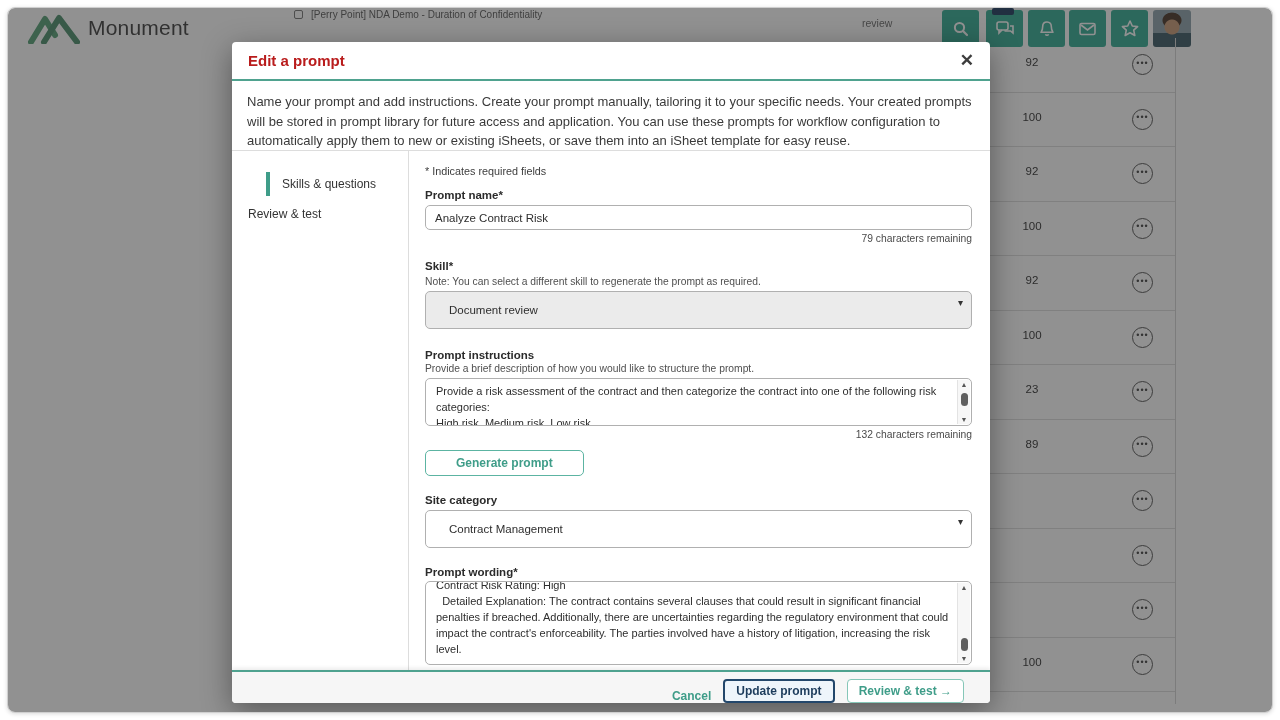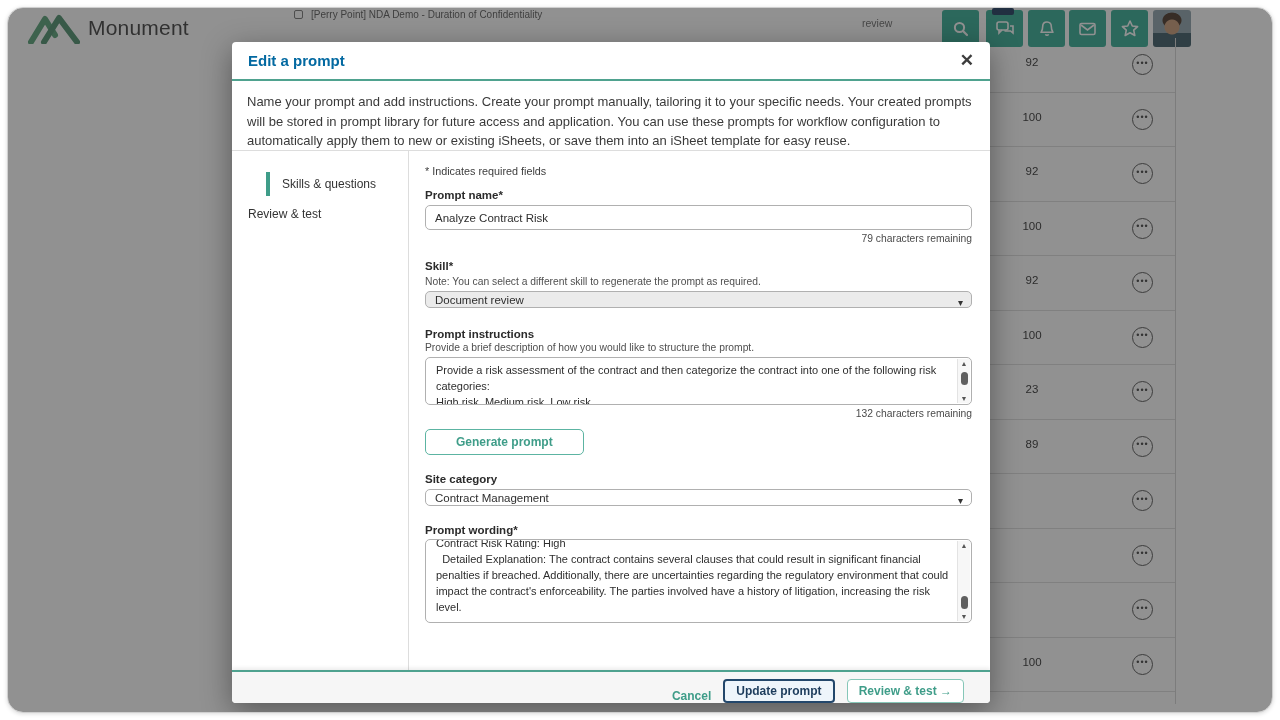--- a/index.html
+++ b/index.html
@@ -1,17 +1,17 @@
 <!DOCTYPE html>
 <html><head>
 <meta charset="utf-8">
 <style>
   * { margin:0; padding:0; box-sizing:border-box; }
   body { width:1280px; height:720px; background:#ffffff; font-family:"Liberation Sans", sans-serif; position:relative; overflow:hidden; }
-  .frame { position:absolute; left:7px; top:7px; width:1266px; height:706px; border:1px solid #cfcfcf; border-radius:16px; background:#ffffff; overflow:hidden; box-shadow:0 1px 4px rgba(0,0,0,.15); }
+  .frame { position:absolute; left:7px; top:7px; width:1266px; height:706px; border:1px solid #cfcfcf; border-radius:8px; background:#ffffff; overflow:hidden; box-shadow:0 1px 4px rgba(0,0,0,.15); }
 
   
   .app { position:absolute; inset:0; background:#ffffff; }
   .app-header { position:absolute; left:0; top:0; width:100%; height:40px; background:#ffffff; }
   .faint-row { position:absolute; left:286px; top:1px; display:flex; align-items:center; gap:8px; font-size:10px; color:#5a5a5a; }
   .faint-check { width:9px; height:9px; border:1px solid #777; border-radius:2px; }
   .review-lbl { position:absolute; left:854px; top:9px; font-size:10.5px; color:#6a6a6a; }
   .logo { position:absolute; left:20px; top:4px; display:flex; align-items:center; gap:8px; }
   .logo-text { font-size:21px; color:#3e3e3e; letter-spacing:.2px; }
   .hbtn { position:absolute; top:2px; width:37px; height:37px; background:#35ad94; border-radius:3px; display:flex; align-items:center; justify-content:center; }
@@ -26,37 +26,37 @@
   .bg-num { position:absolute; left:309px; top:18px; width:50px; text-align:center; font-size:11.5px; color:#333; }
   .bg-ell { position:absolute; left:434px; top:16px; width:21px; height:21px; border:1.5px solid #555; border-radius:50%; display:flex; align-items:center; justify-content:center; }
   .bg-ell span { font-size:9px; letter-spacing:1px; color:#444; line-height:1; margin-top:-3px; }
   .vline { position:absolute; left:1167px; top:30px; bottom:8px; width:1px; background:#d5d5d5; }
 
   .overlay { position:absolute; inset:0; background:rgba(35,35,35,.5); }
 
   
   .modal { position:absolute; left:224px; top:34px; width:758px; height:661px; background:#ffffff; border-radius:4px; box-shadow:0 8px 30px rgba(0,0,0,.4); overflow:hidden; }
   .m-head { height:37px; display:flex; align-items:center; justify-content:space-between; padding:0 16px; }
-  .m-title { font-size:15px; font-weight:700; color:#0369a1; }
+  .m-title { font-size:15px; font-weight:700; color:#b91c1c; }
   .m-close { font-size:17px; font-weight:700; color:#3d3d3d; cursor:pointer; line-height:1; }
   .m-accent { height:2px; background:#4fa28f; }
   .m-desc { padding:11px 15px 0 15px; height:70px; font-size:13px; line-height:1.5; color:#3a3a3a; border-bottom:1px solid #ddd; }
   .m-body { display:flex; height:519px; }
   .m-nav { width:177px; border-right:1px solid #ddd; padding-top:18px; }
   .nav-item { position:relative; padding:8px 16px; font-size:12px; color:#333; cursor:pointer; }
   .nav-item.active { font-weight:400;margin-left:34px; }
   .nav-item.active::before { content:""; position:absolute; left:0; top:3px; bottom:3px; width:4px; background:#3f9d89; }
   .m-form { flex:1; padding:14px 18px 0 16px; overflow:hidden; }
   .req-note { font-size:10.8px; color:#3d3d3d; margin-bottom:12px; }
   .f-label { font-size:11.5px; font-weight:700; color:#2b2b2b; margin-bottom:4px; }
   .f-help { font-size:10.3px; color:#4f4f4f; margin-bottom:4px; }
   .f-input { width:100%; height:25px; border:1px solid #b0b0b0; border-radius:5px; padding:0 9px; font-size:11.5px; color:#2e2e2e; font-family:"Liberation Sans", sans-serif; background:#fff; }
   .counter { font-size:10.3px; color:#4a4a4a; text-align:right; margin-top:3px; }
   .group { margin-bottom:16px; }
-  .select { position:relative; height:17px; border:1px solid #b0b0b0; border-radius:5px; font-size:11.5px; color:#2e2e2e; display:flex; align-items:center; padding:0 22px 0 9px; cursor:pointer; }
+  .select { position:relative; height:38px; border:1px solid #b0b0b0; border-radius:5px; font-size:11.5px; color:#2e2e2e; display:flex; align-items:center; padding:0 22px 0 23px; cursor:pointer; }
   .select.gray { background:#ebebeb; }
   .select .caret { position:absolute; right:8px; top:5px; font-size:10px; color:#333; }
   .ta { position:relative; border:1px solid #b0b0b0; border-radius:5px; overflow:hidden; background:#fff; }
   .ta-text { font-size:11px; line-height:1.45; color:#2e2e2e; padding:5px 22px 0 10px; white-space:pre-wrap; }
   .ta.wording .ta-text { margin-top:-9px; }
   .vscroll { position:absolute; right:1px; top:1px; bottom:1px; width:13px; background:#f7f7f7; border-left:1px solid #e3e3e3; }
   .vs-up,.vs-dn { position:absolute; left:0; width:100%; text-align:center; font-size:7px; color:#555; }
   .vs-up { top:1px; } .vs-dn { bottom:1px; }
   .vs-thumb { position:absolute; left:3px; width:7px; height:13px; background:#5f5f5f; border-radius:4px; }
   .btn-outline { display:inline-block; background:#fff; border:1.5px solid #5cb4a2; color:#3f9d89; font-size:12px; font-weight:700; padding:5px 30px; border-radius:5px; cursor:pointer; }

